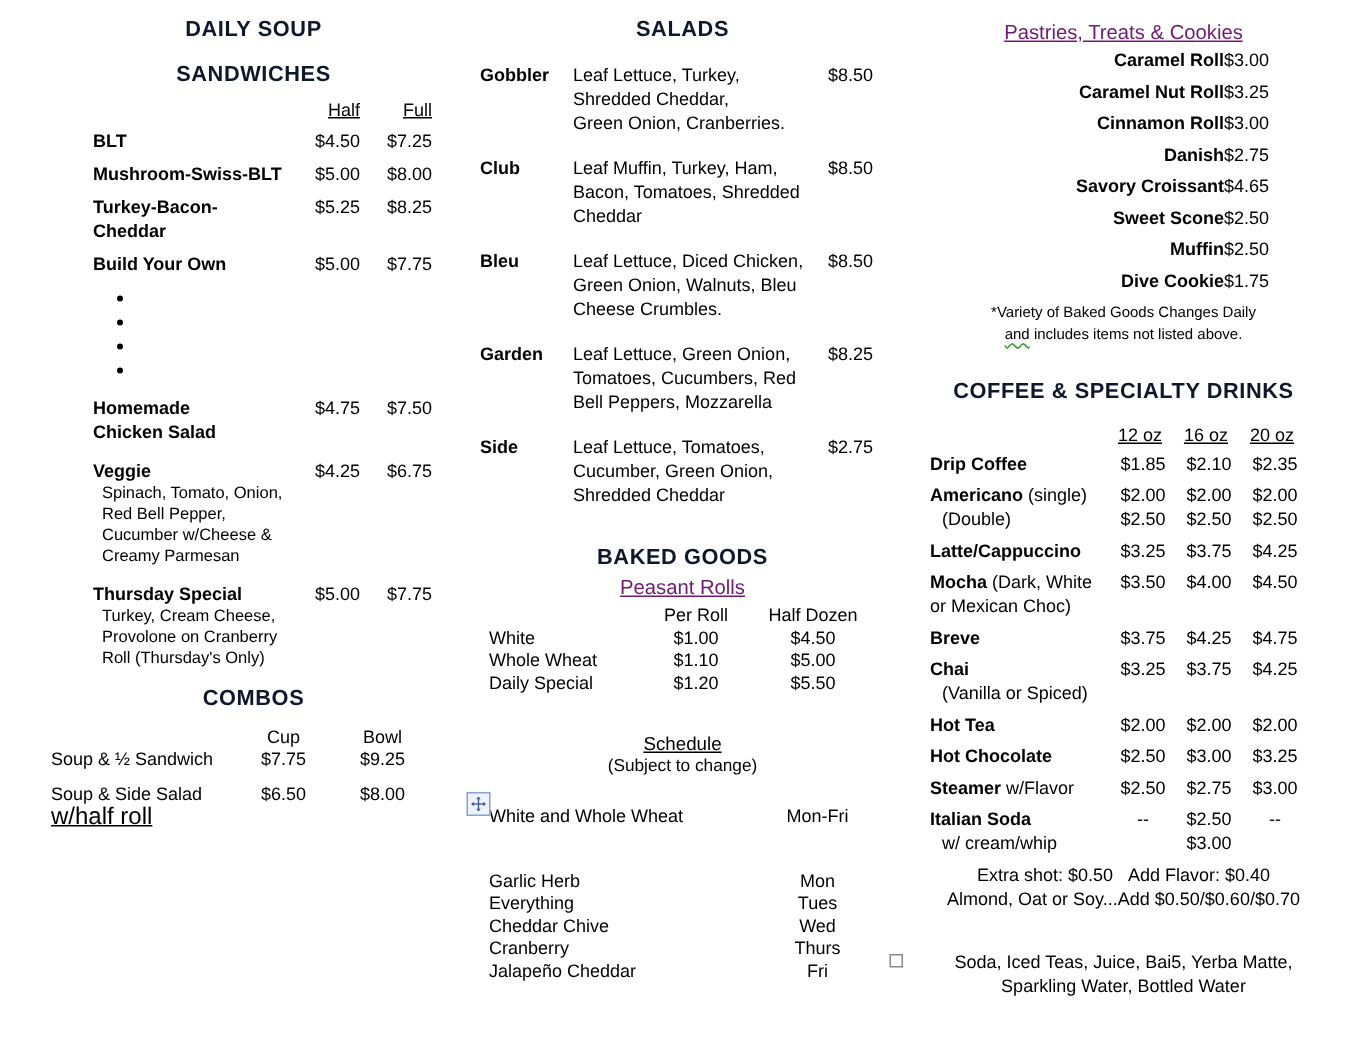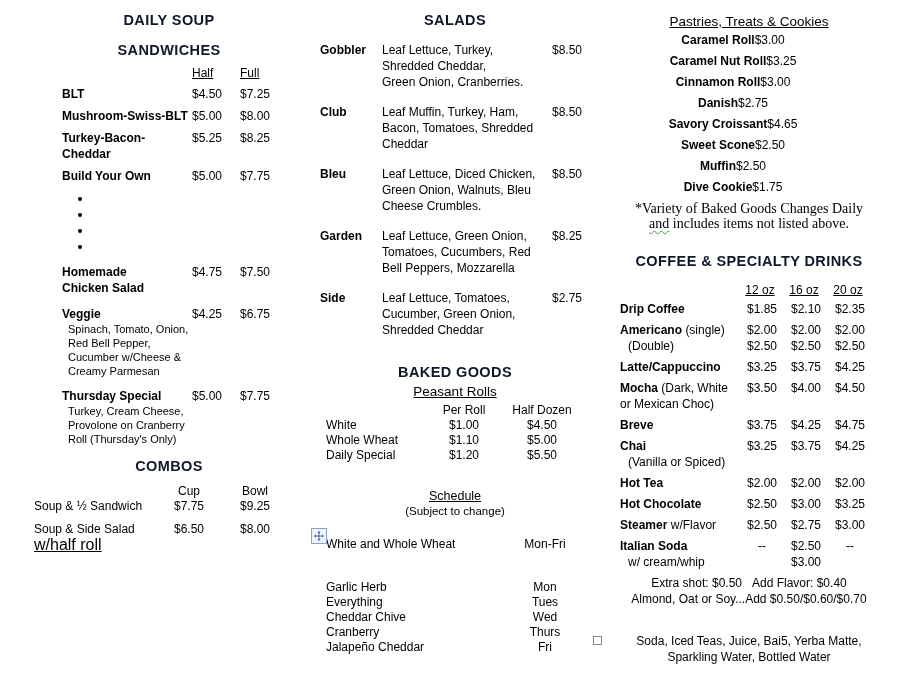--- a/index.html
+++ b/index.html
@@ -9,32 +9,32 @@
     font-size:12px;color:#000;position:relative;
   }
   .col{position:absolute;top:12px;}
   #col1{left:30px;width:278px;}
   #col2{left:312px;width:286px;}
   #col3{left:618px;width:262px;}
 
   .red-head{color:#0f172a;font-weight:bold;font-size:14.5px;text-align:center;
     letter-spacing:.4px;margin:0 0 4px 0;}
   .cline{text-align:center;line-height:16px;}
-  .link{color:#000000;text-decoration:underline;font-size:13.5px;text-align:center;
+  .link{color:#701a75;text-decoration:underline;font-size:13.5px;text-align:center;
     display:block;margin:2px auto 4px auto;cursor:pointer;}
   .uline{text-decoration:underline;}
   .nm{font-weight:bold;}
   .pre{white-space:pre-line;}
   .ctr{text-align:center;}
   .sub:empty,.sfx:empty,.nm2:empty,.l2:empty,.sub2:empty{display:none;}
 
   
   .sand-block{margin-left:32px;width:230px;margin-top:8px;}
   .sand-grid{display:grid;grid-template-columns:130px 48px 48px;align-items:start;}
-  .sand-grid .pc{text-align:left;}
+  .sand-grid .pc{text-align:right;}
   .sand-head{margin-bottom:6px;}
   .sand-row{margin-bottom:6px;line-height:16px;}
   .namecell>span{display:block;}
   .subtext{font-size:11px;line-height:14px;font-weight:normal;margin-left:6px;}
   ul.build{margin:4px 0 10px 14px;padding-left:16px;}
   ul.build li{line-height:16px;margin:0;}
   .combo-block{margin-left:4px;width:264px;margin-top:10px;}
   .combo-grid{display:grid;grid-template-columns:126px 58px 74px;align-items:start;}
   .combo-grid .ctr{text-align:center;}
   .combo-row{margin-bottom:7px;line-height:16px;}
@@ -47,23 +47,23 @@
   .baked-block{margin-top:26px;}
   .baked-grid{display:grid;grid-template-columns:100px 76px 80px;margin-left:14px;
     line-height:15px;}
   .sched-block{margin-top:26px;position:relative;}
   .sched-title{text-align:center;text-decoration:underline;font-size:12.5px;}
   .sched-grid{display:grid;grid-template-columns:1fr 66px;margin-left:14px;width:252px;
     line-height:15px;}
   .sched-always{margin-top:18px;margin-bottom:28px;}
 
   
-  .pastry-row{display:flex;justify-content:center;width:226px;margin-left:2px;
+  .pastry-row{display:flex;justify-content:flex-end;width:226px;margin-left:2px;
     margin-bottom:7px;line-height:14px;}
-  .note{text-align:center;line-height:15px;font-size:14px;font-family:Liberation Serif, serif;}
+  .note{text-align:center;line-height:15px;font-size:10px;}
   .squiggle{text-decoration:underline wavy #3a9a3a;text-decoration-thickness:1px;
     text-underline-offset:2px;}
   .coffee-block{margin-top:22px;}
   .cof-grid{display:grid;grid-template-columns:120px 44px 44px 44px;align-items:start;
     margin-left:2px;}
   .cof-row{margin-bottom:5px;line-height:16px;}
   .cof-grid .pc{text-align:center;}
   .pc .l1,.pc .l2{display:block;line-height:16px;}
   .cof-head{margin:14px 0 4px 0;}
   .extras{display:flex;justify-content:center;gap:10px;line-height:16px;margin-top:2px;}

